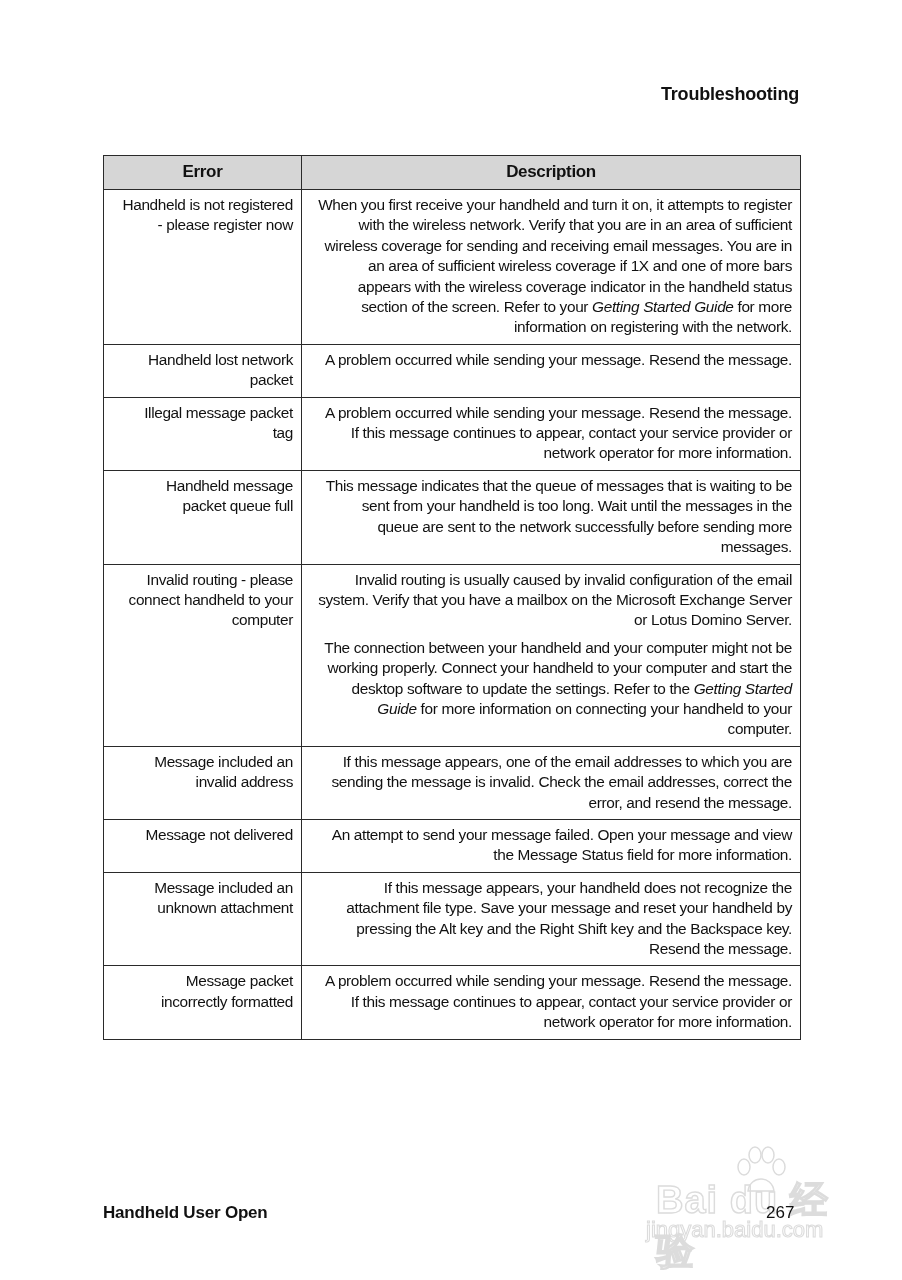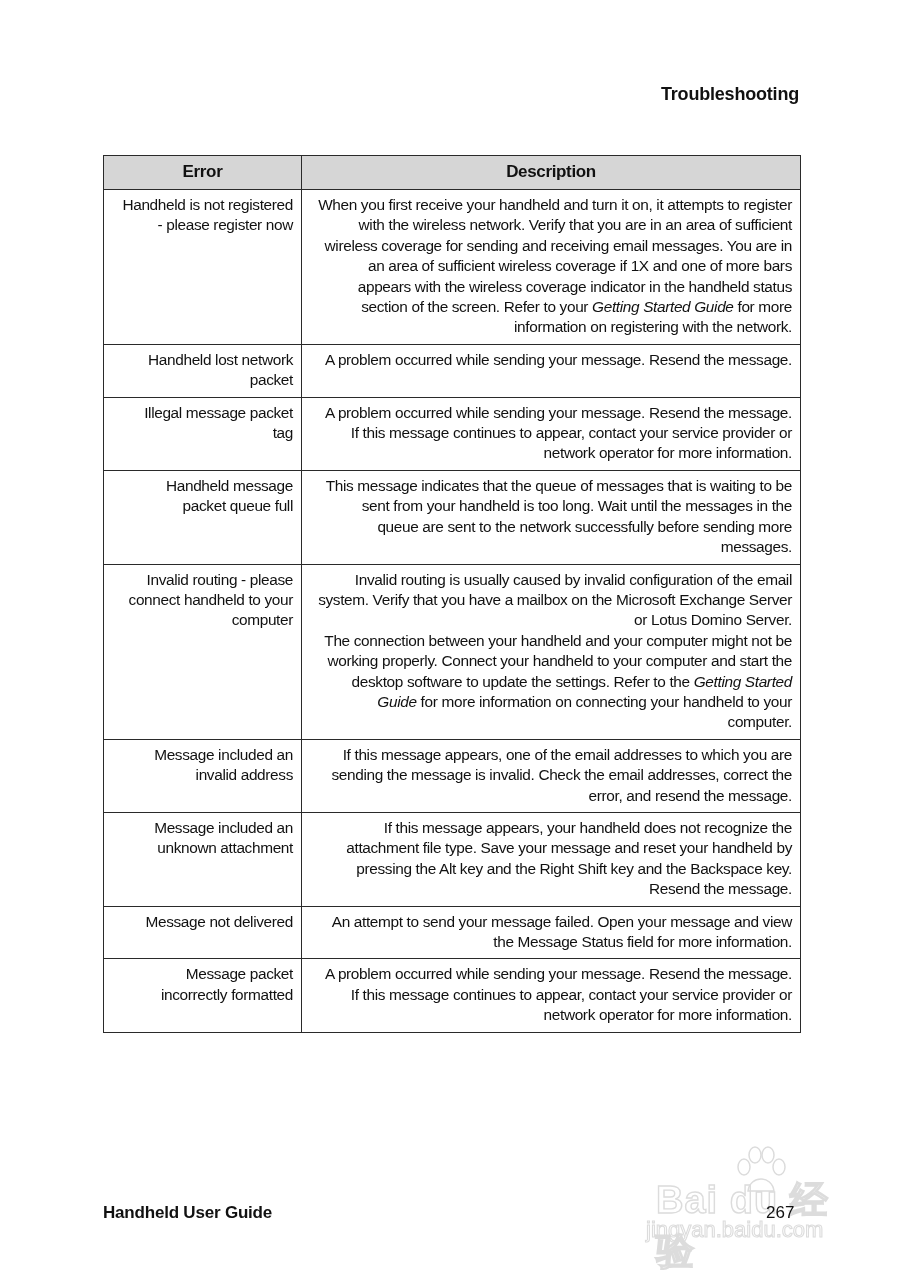--- a/index.html
+++ b/index.html
@@ -19,21 +19,21 @@
   table.err th, table.err td {
     border: 1.3px solid #2a2a2a; vertical-align: top; text-align: right;
   }
   table.err th {
     background: #d6d6d6; font-weight: bold; font-size: 17px; text-align: center;
     height: 33px; padding: 0; vertical-align: middle;
   }
   table.err td.c1 { width: 173px; padding: 5px 8px 6px 16px; }
   table.err td.c2 { padding: 5px 8px 6px 16px; }
   table.err td p { margin: 0; }
-  table.err td p + p { }
+  table.err td p + p { margin-top: 7px; }
   b { font-weight: normal; }
   i { font-style: italic; }
   .footer-title {
     position: absolute; left: 103px; top: 1203px; font-weight: bold; font-size: 17px;
     letter-spacing: -0.2px;
   }
   .page-num {
     position: absolute; left: 766px; top: 1203px; font-weight: normal; font-size: 17px;
   }
   .watermark {
@@ -94,29 +94,29 @@
           <p><span>The connection between your handheld and your computer might not be working properly. Connect your handheld to your computer and start the desktop software to update the settings. Refer to the </span><i>Getting Started Guide</i><span> for more information on connecting your handheld to your computer.</span></p>
         </td>
       </tr>
       <tr>
         <td class="c1">Message included an invalid address</td>
         <td class="c2">
           <p><span>If this message appears, one of the email addresses to which you are sending the message is invalid. Check the email addresses, correct the error, and resend the message.</span></p>
         </td>
       </tr>
       <tr>
+        <td class="c1">Message not delivered</td>
+        <td class="c2">
+          <p><span>An attempt to send your message failed. Open your message and view the </span><b>Message Status</b><span> field for more information.</span></p>
+        </td>
+      </tr>
+      <tr>
         <td class="c1">Message included an unknown attachment</td>
         <td class="c2">
           <p><span>If this message appears, your handheld does not recognize the attachment file type. Save your message and reset your handheld by pressing the </span><b>Alt</b><span> key and the </span><b>Right Shift</b><span> key and the </span><b>Backspace</b><span> key. Resend the message.</span></p>
-        </td>
-      </tr>
-      <tr>
-        <td class="c1">Message not delivered</td>
-        <td class="c2">
-          <p><span>An attempt to send your message failed. Open your message and view the </span><b>Message Status</b><span> field for more information.</span></p>
         </td>
       </tr>
       <tr>
         <td class="c1">Message packet incorrectly formatted</td>
         <td class="c2">
           <p><span>A problem occurred while sending your message. Resend the message. If this message continues to appear, contact your service provider or network operator for more information.</span></p>
         </td>
       </tr>
     </tbody>
 </table>
@@ -128,14 +128,14 @@
       <ellipse cx="25" cy="10" rx="6" ry="8"></ellipse>
       <ellipse cx="38" cy="10" rx="6" ry="8"></ellipse>
       <ellipse cx="49" cy="22" rx="6" ry="8"></ellipse>
       <path d="M18 46 C 20 30, 42 30, 44 46 Z"></path>
     </g>
   </svg>
   <div class="wm-logo">Bai du 经验</div>
   <div class="wm-url">jingyan.baidu.com</div>
 </div>
 
-<div class="footer-title">Handheld User Guide</div>
+<div class="footer-title">Handheld User Open</div>
 <div class="page-num">267</div>
 
 </body></html>

